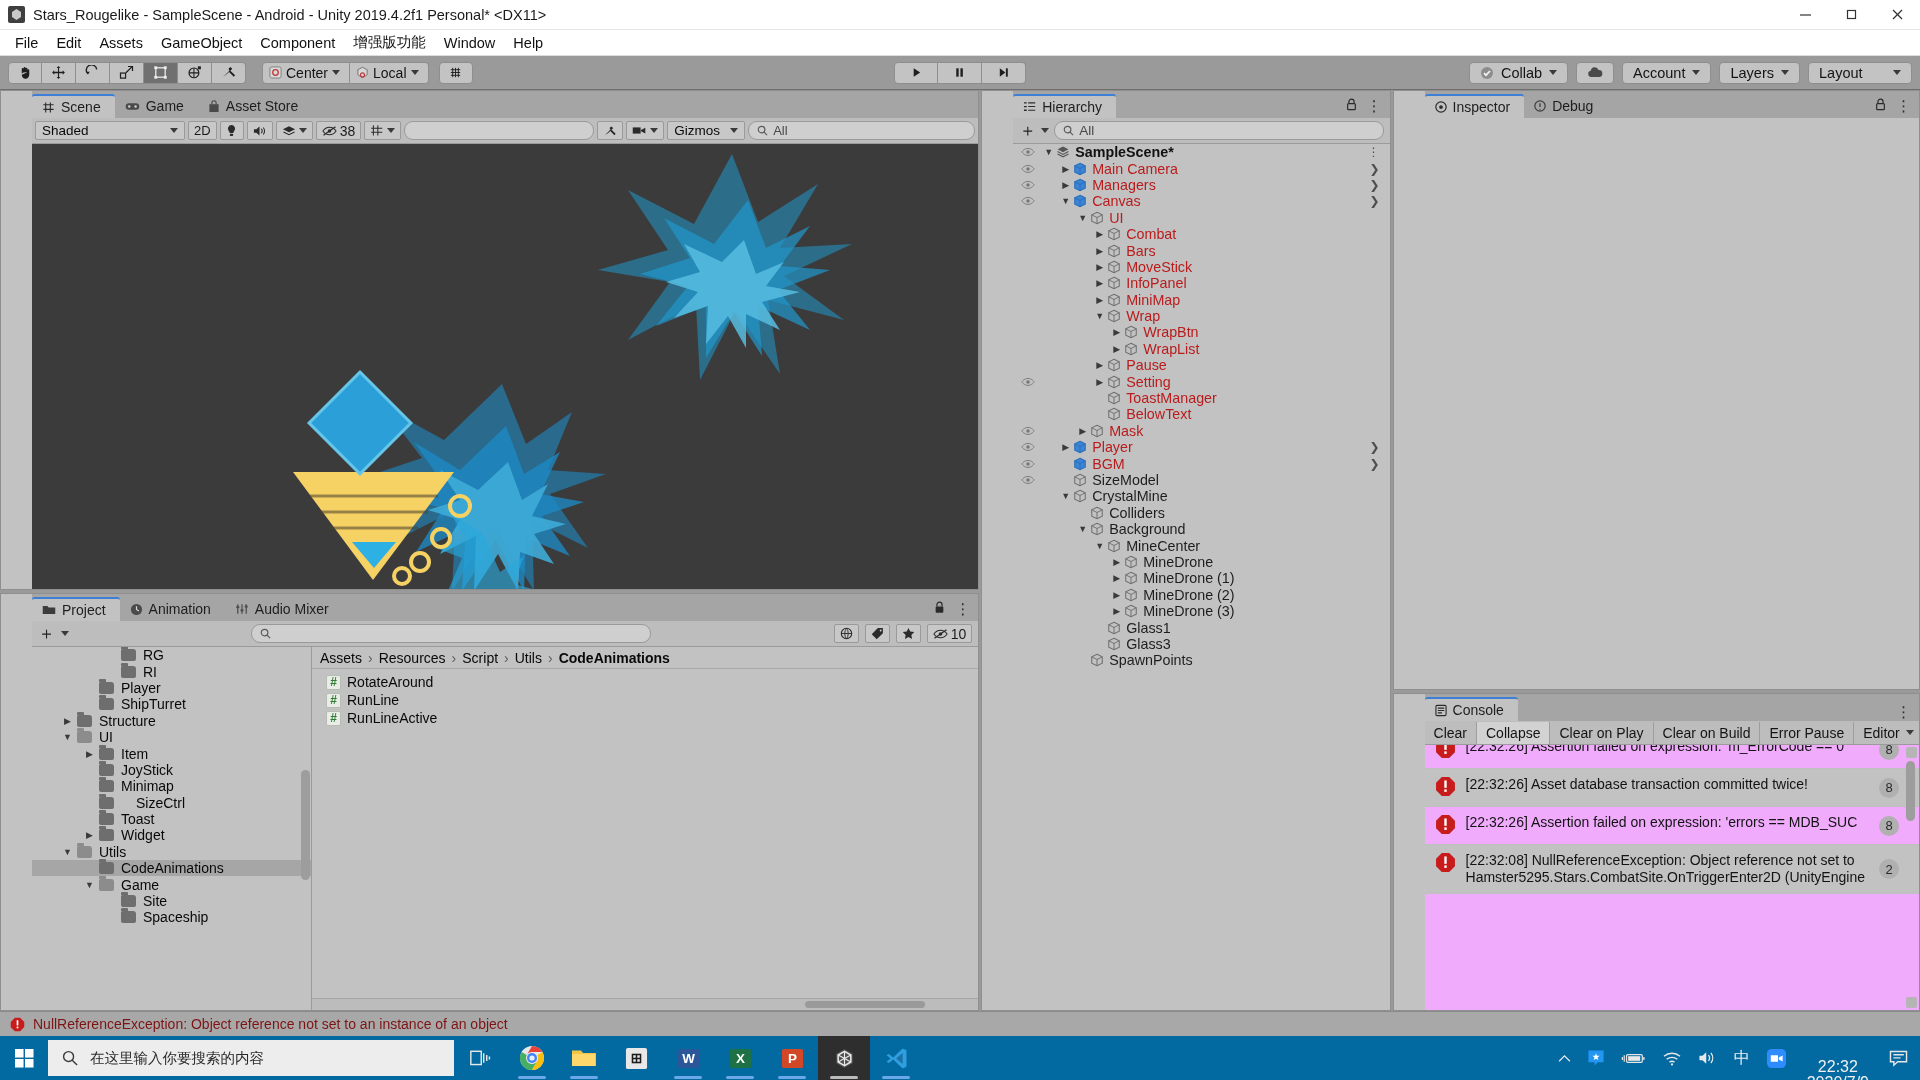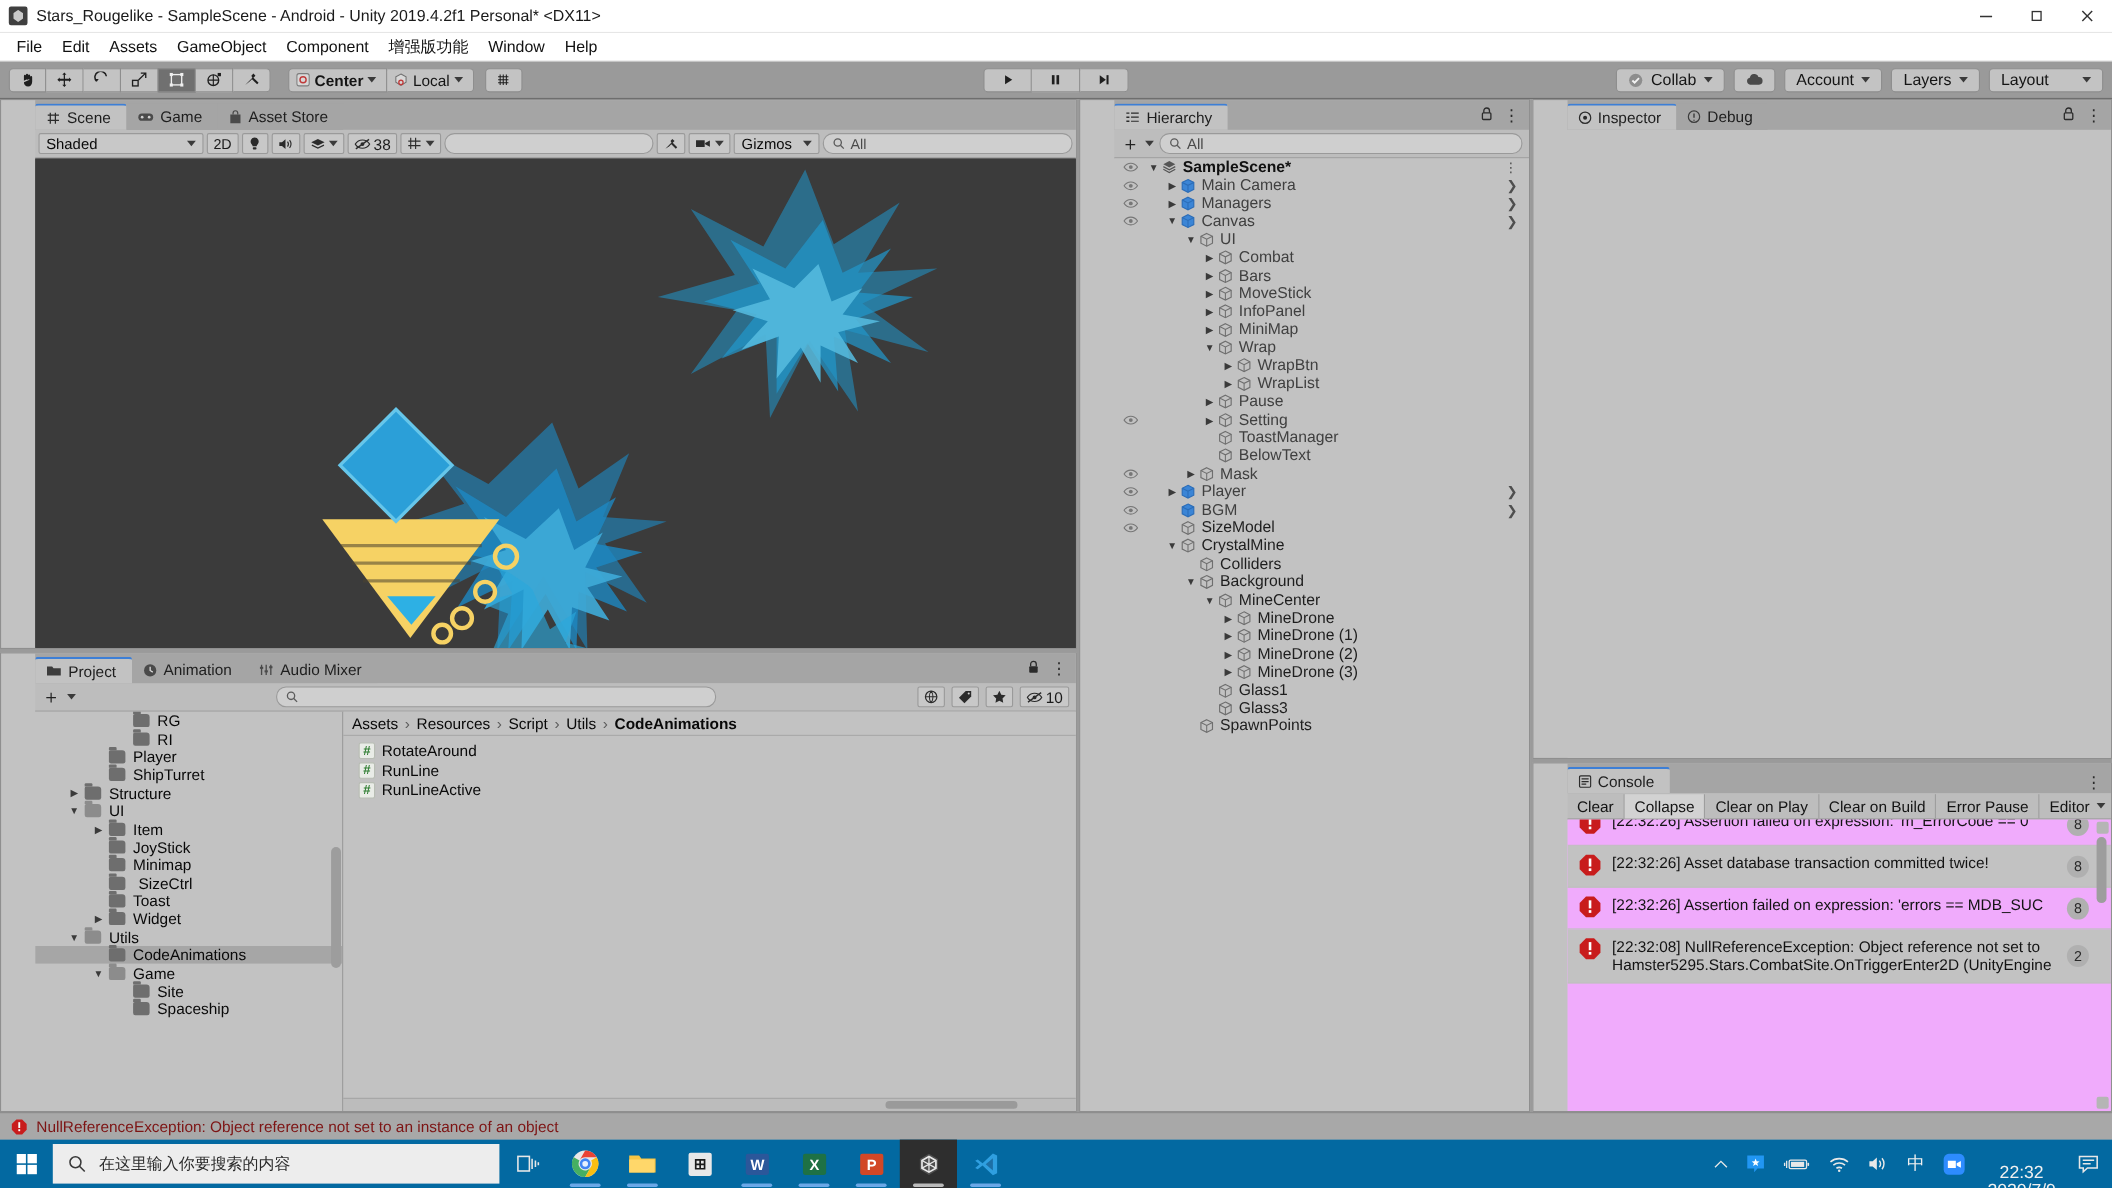--- a/index.html
+++ b/index.html
@@ -37,21 +37,21 @@
   .tgroup { display:flex; align-items:center; }
   .tbtn { height:22px; min-width:34px; padding:0 6px; background:#c3c3c3;
           border:1px solid #8e8e8e; border-left-width:0;
           display:flex; align-items:center; justify-content:center; color:#1f1f1f; }
   .tbtn:first-child { border-left-width:1px; border-radius:4px 0 0 4px; }
   .tbtn:last-child { border-radius:0 4px 4px 0; }
   .tbtn.active { background:#707070; color:#f0f0f0; }
   .tbtn.solo { border-left-width:1px; border-radius:4px; }
   .pivotbtn { height:22px; padding:0 9px 0 6px; background:#c3c3c3; border:1px solid #8e8e8e;
               display:flex; align-items:center; gap:4px; font-size:14px; color:#141414; }
-  .pivotbtn.l { border-radius:4px 0 0 4px;font-weight:bold; }
+  .pivotbtn.l { border-radius:4px 0 0 4px; }
   .pivotbtn.r { border-radius:0 4px 4px 0; border-left-width:0; }
   .play-group { position:absolute; left:50%; transform:translateX(-50%); display:flex; }
   .playbtn { width:44px; height:22px; background:#c3c3c3; border:1px solid #8e8e8e;
              border-left-width:0; display:flex; align-items:center; justify-content:center; }
   .playbtn:first-child { border-left-width:1px; border-radius:4px 0 0 4px; }
   .playbtn:last-child { border-radius:0 4px 4px 0; }
   .tb-right { margin-left:auto; display:flex; align-items:center; gap:8px; }
   .pillbtn { height:22px; padding:0 10px; background:#c3c3c3; border:1px solid #8e8e8e;
              border-radius:4px; display:flex; align-items:center; gap:7px;
              font-size:14.5px; color:#141414; white-space:nowrap; }
@@ -123,21 +123,21 @@
   
   .h-tools { height:26px; background:#bdbdbd; display:flex; align-items:center; gap:5px;
              flex:0 0 26px; padding:0 6px; border-bottom:1px solid #9b9b9b; }
   .h-search { flex:1 1 auto; height:19px; background:#cfcfcf; border:1px solid #9a9a9a;
               border-radius:9px; display:flex; align-items:center; gap:5px; padding:0 8px;
               font-size:13.5px; color:#4a4a4a; }
   .h-body { flex:1 1 auto; overflow:hidden; position:relative; background:#c2c2c2; }
   .h-row { height:16.4px; display:flex; align-items:center; font-size:14.3px;
            white-space:nowrap; position:relative; }
   .eye { position:absolute; left:8px; width:14px; height:12px; opacity:.55; }
-  .h-name { color:#404040; }
+  .h-name { color:#b91c1c; }
   .h-name.plain { color:#1e1e1e; }
   .h-name.bold { font-weight:bold; color:#111; }
   .cube { width:14px; height:14px; flex:0 0 auto; }
   .chev-r { margin-left:auto; padding-right:10px; color:#4e4e4e; font-size:12px; }
 
   
   .insp-body { flex:1 1 auto; background:#c2c2c2; }
 
   
   .cons-tools { height:24px; background:#bdbdbd; display:flex; align-items:center;
@@ -595,21 +595,21 @@
                 <div class="tree-row">
                   <span style="display:inline-block;width:44px"></span>
                   <span class="arrow"></span>
                   <span class="folder"></span>
                   <span style="margin-left:3px">Minimap</span>
                 </div>
                 <div class="tree-row">
                   <span style="display:inline-block;width:44px"></span>
                   <span class="arrow"></span>
                   <span class="folder"></span>
-                  <span style="margin-left:8px">SizeCtrl</span>
+                  <span style="margin-left:18px">SizeCtrl</span>
                 </div>
                 <div class="tree-row">
                   <span style="display:inline-block;width:44px"></span>
                   <span class="arrow"></span>
                   <span class="folder"></span>
                   <span style="margin-left:3px">Toast</span>
                 </div>
                 <div class="tree-row">
                   <span style="display:inline-block;width:44px"></span>
                   <span class="arrow">▶</span>

